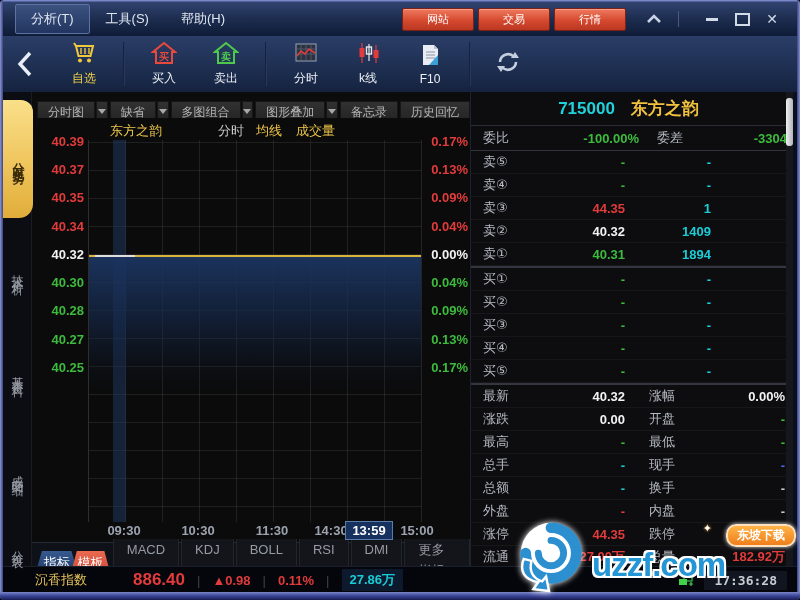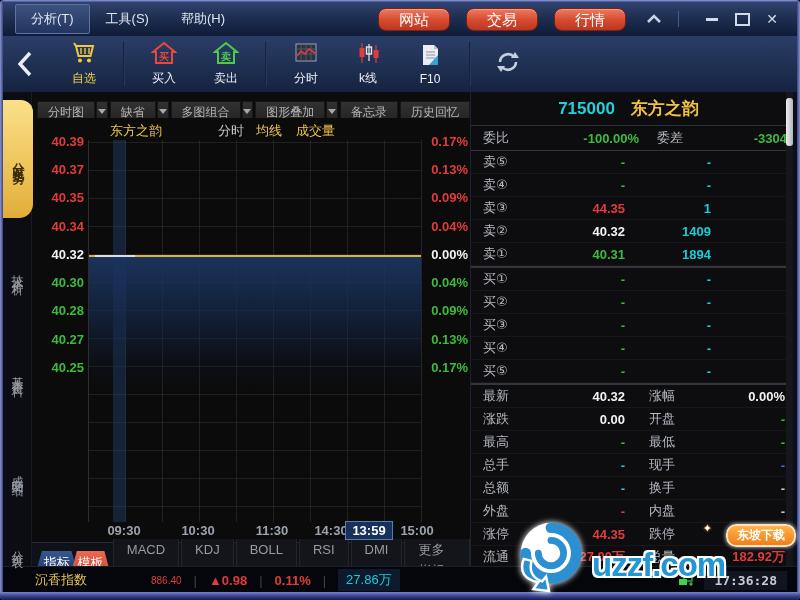--- a/index.html
+++ b/index.html
@@ -11,22 +11,22 @@
   .edge-right{position:absolute;right:0;top:0;bottom:0;width:3px;background:linear-gradient(270deg,#8a94d0,#39437f);z-index:60;}
   .edge-bottom{position:absolute;left:0;right:0;bottom:0;height:8px;z-index:60;
     background:linear-gradient(180deg,#7d88c8,#434ea0 40%,#272e74 75%,#181c50);}
   
   .titlebar{position:absolute;left:3px;top:2px;right:3px;height:34px;display:flex;align-items:center;
     background:linear-gradient(180deg,#31436f 0%,#1c2c4e 52%,#0f1c38 100%);border-bottom:1px solid #0a1226;}
   .menu{display:flex;align-items:center;margin-left:12px;}
   .menu-item{color:#dfe5f0;font-size:13px;padding:5px 15px;border:1px solid transparent;cursor:default;}
   .menu-item.active{background:linear-gradient(180deg,#3c527f,#223560);border:1px solid #5d71a3;border-radius:2px;}
   .titlebar-right{margin-left:auto;display:flex;align-items:center;padding-right:14px;}
-  .hot-btn{width:70px;height:21px;line-height:21px;text-align:center;color:#fff;font-size:15px;margin-left:16px;
-    background:linear-gradient(180deg,#ef7a5f,#d5492f 55%,#bb3722);border:1px solid #7e2012;border-radius:8px;
+  .hot-btn{width:70px;height:21px;line-height:21px;text-align:center;color:#fff;font-size:11px;margin-left:4px;
+    background:linear-gradient(180deg,#ef7a5f,#d5492f 55%,#bb3722);border:1px solid #7e2012;border-radius:2px;
     box-shadow:inset 0 1px 0 rgba(255,255,255,.28);}
   .chev-up{margin-left:20px;display:inline-flex;}
   .win-sep{width:1px;height:16px;background:#4a5a82;margin:0 14px 0 16px;}
   .win-btn{display:inline-flex;align-items:center;justify-content:center;width:22px;height:20px;margin-left:8px;color:#d2dae8;}
   .win-min-glyph{width:12px;height:3px;background:#d2dae8;}
   .win-max-glyph{width:11px;height:9px;border:2px solid #d2dae8;}
   .win-close-glyph{font-size:14px;font-weight:bold;}
   
   .toolbar{position:absolute;left:3px;top:36px;right:3px;height:56px;display:flex;align-items:center;
     background:linear-gradient(180deg,#2b3e67 0%,#1e2f52 55%,#15233f 100%);border-bottom:1px solid #0a1123;}
@@ -99,25 +99,25 @@
   .divider{height:2px;background:#33363e;}
   .irow{height:22px;display:grid;grid-template-columns:44px 98px 24px 48px 88px;align-items:center;padding:0 12px;
     border-bottom:1px solid rgba(255,255,255,.045);}
   
   .vscroll{position:absolute;left:786px;top:92px;width:7px;height:474px;background:#15171d;}
   .vthumb{position:absolute;left:0;top:6px;width:7px;height:48px;border-radius:3px;background:linear-gradient(90deg,#f0f0f0,#b0b4bc);}
   
   .statusbar{position:absolute;left:3px;top:566px;right:3px;height:26px;background:#04060b;border-top:1px solid #1a1f2c;
     display:flex;align-items:center;font-size:13px;}
   .st-name{margin-left:32px;color:#e8c35a;}
-  .st-val{margin-left:64px;color:#e23b3b;font-weight:normal;font-size:10px;}
+  .st-val{margin-left:46px;color:#e23b3b;font-weight:bold;font-size:17px;}
   .st-sep{color:#3c424e;margin:0 12px;}
   .st-chg{color:#e23b3b;font-weight:bold;}
   .st-pct{color:#e23b3b;font-weight:bold;}
-  .st-vol{color:#19cdd6;font-weight:normal;background:#0d1a2e;padding:2px 8px;}
+  .st-vol{color:#19cdd6;font-weight:bold;background:#0d1a2e;padding:2px 8px;}
   .st-right{margin-left:auto;display:flex;align-items:flex-end;padding-right:10px;}
   .st-time{margin-left:10px;background:#10151f;padding:2px 10px;color:#c8ccd4;font-weight:bold;
     font-family:"DejaVu Sans Mono","Liberation Mono",monospace;}
   
   .watermark{position:absolute;right:2px;bottom:4px;width:300px;height:74px;z-index:99;pointer-events:none;}
   .wm-swirl{position:absolute;left:14px;top:-4px;filter:drop-shadow(0 0 3px #fff);}
   .wm-text{position:absolute;left:94px;top:24px;font-size:33px;font-weight:bold;letter-spacing:-1px;color:#2496d6;
     text-shadow:-2px -2px 0 #fff,2px -2px 0 #fff,-2px 2px 0 #fff,2px 2px 0 #fff,0 -2px 0 #fff,0 2px 0 #fff,-2px 0 0 #fff,2px 0 0 #fff;}
   .wm-badge{position:absolute;right:2px;top:2px;padding:1px 9px;font-size:12px;font-weight:bold;color:#fff;
     background:linear-gradient(180deg,#ffb347,#ef7f1c);border:2px solid #ffe2bd;border-radius:10px;

